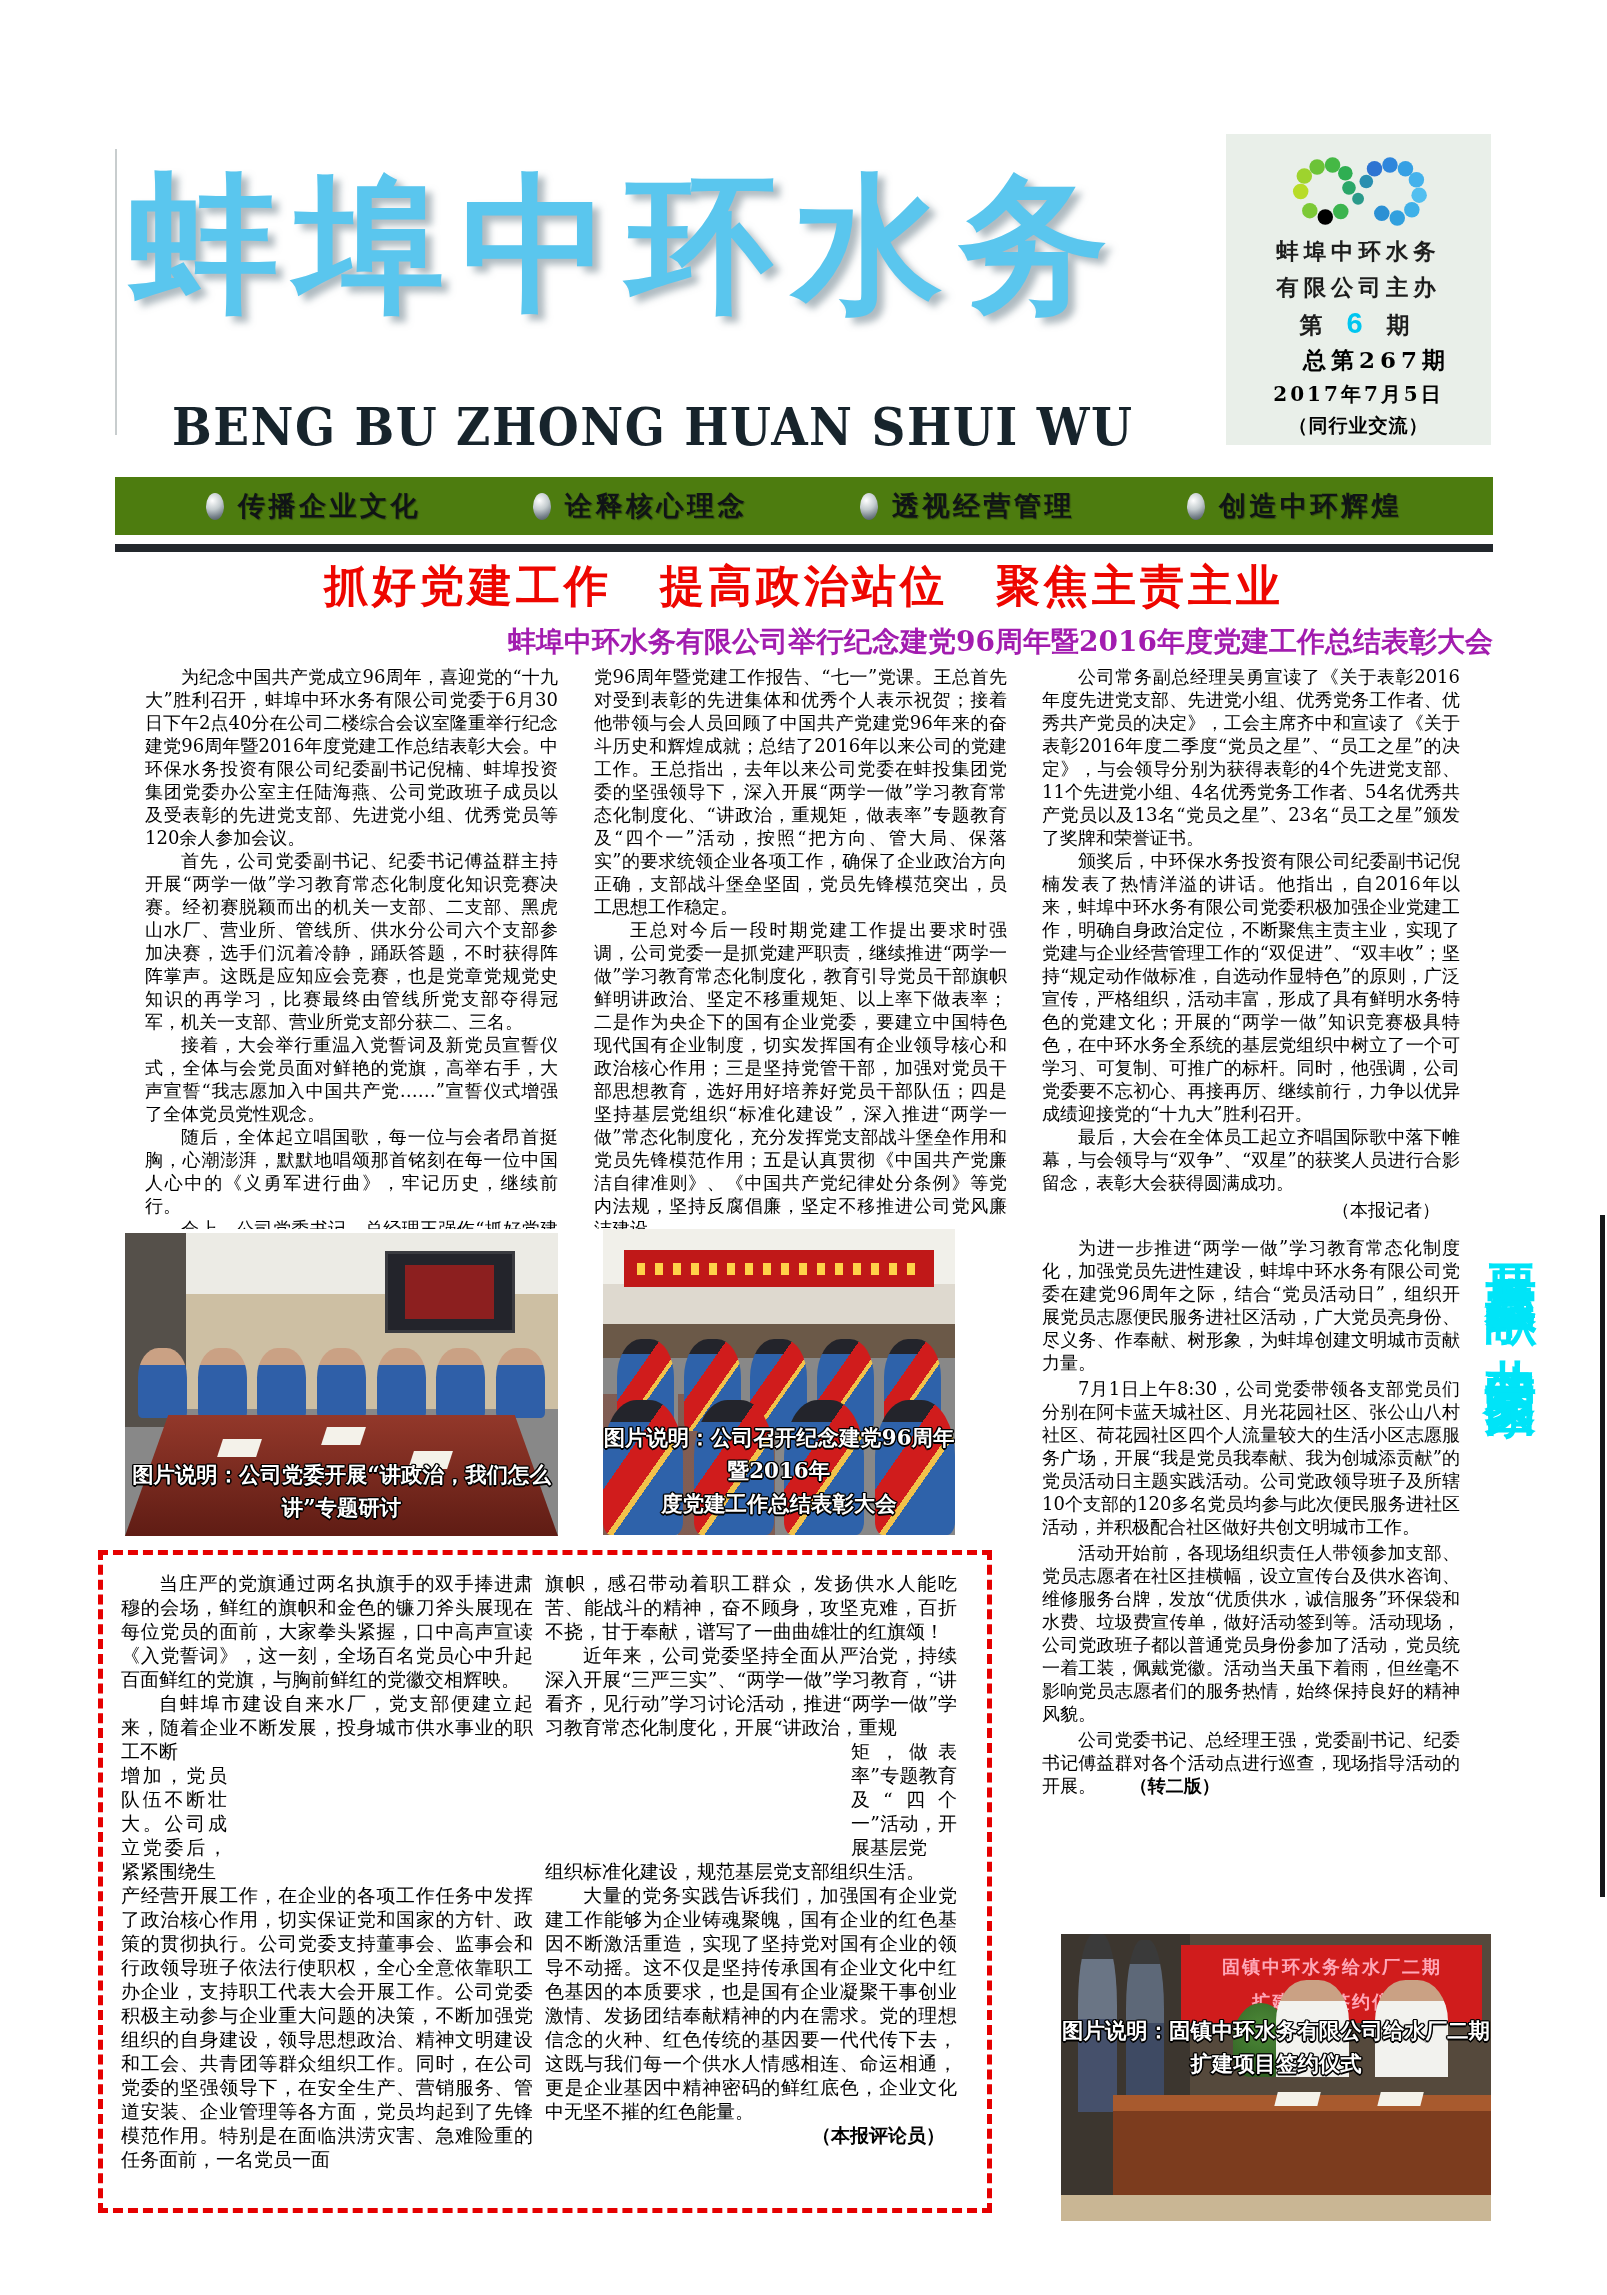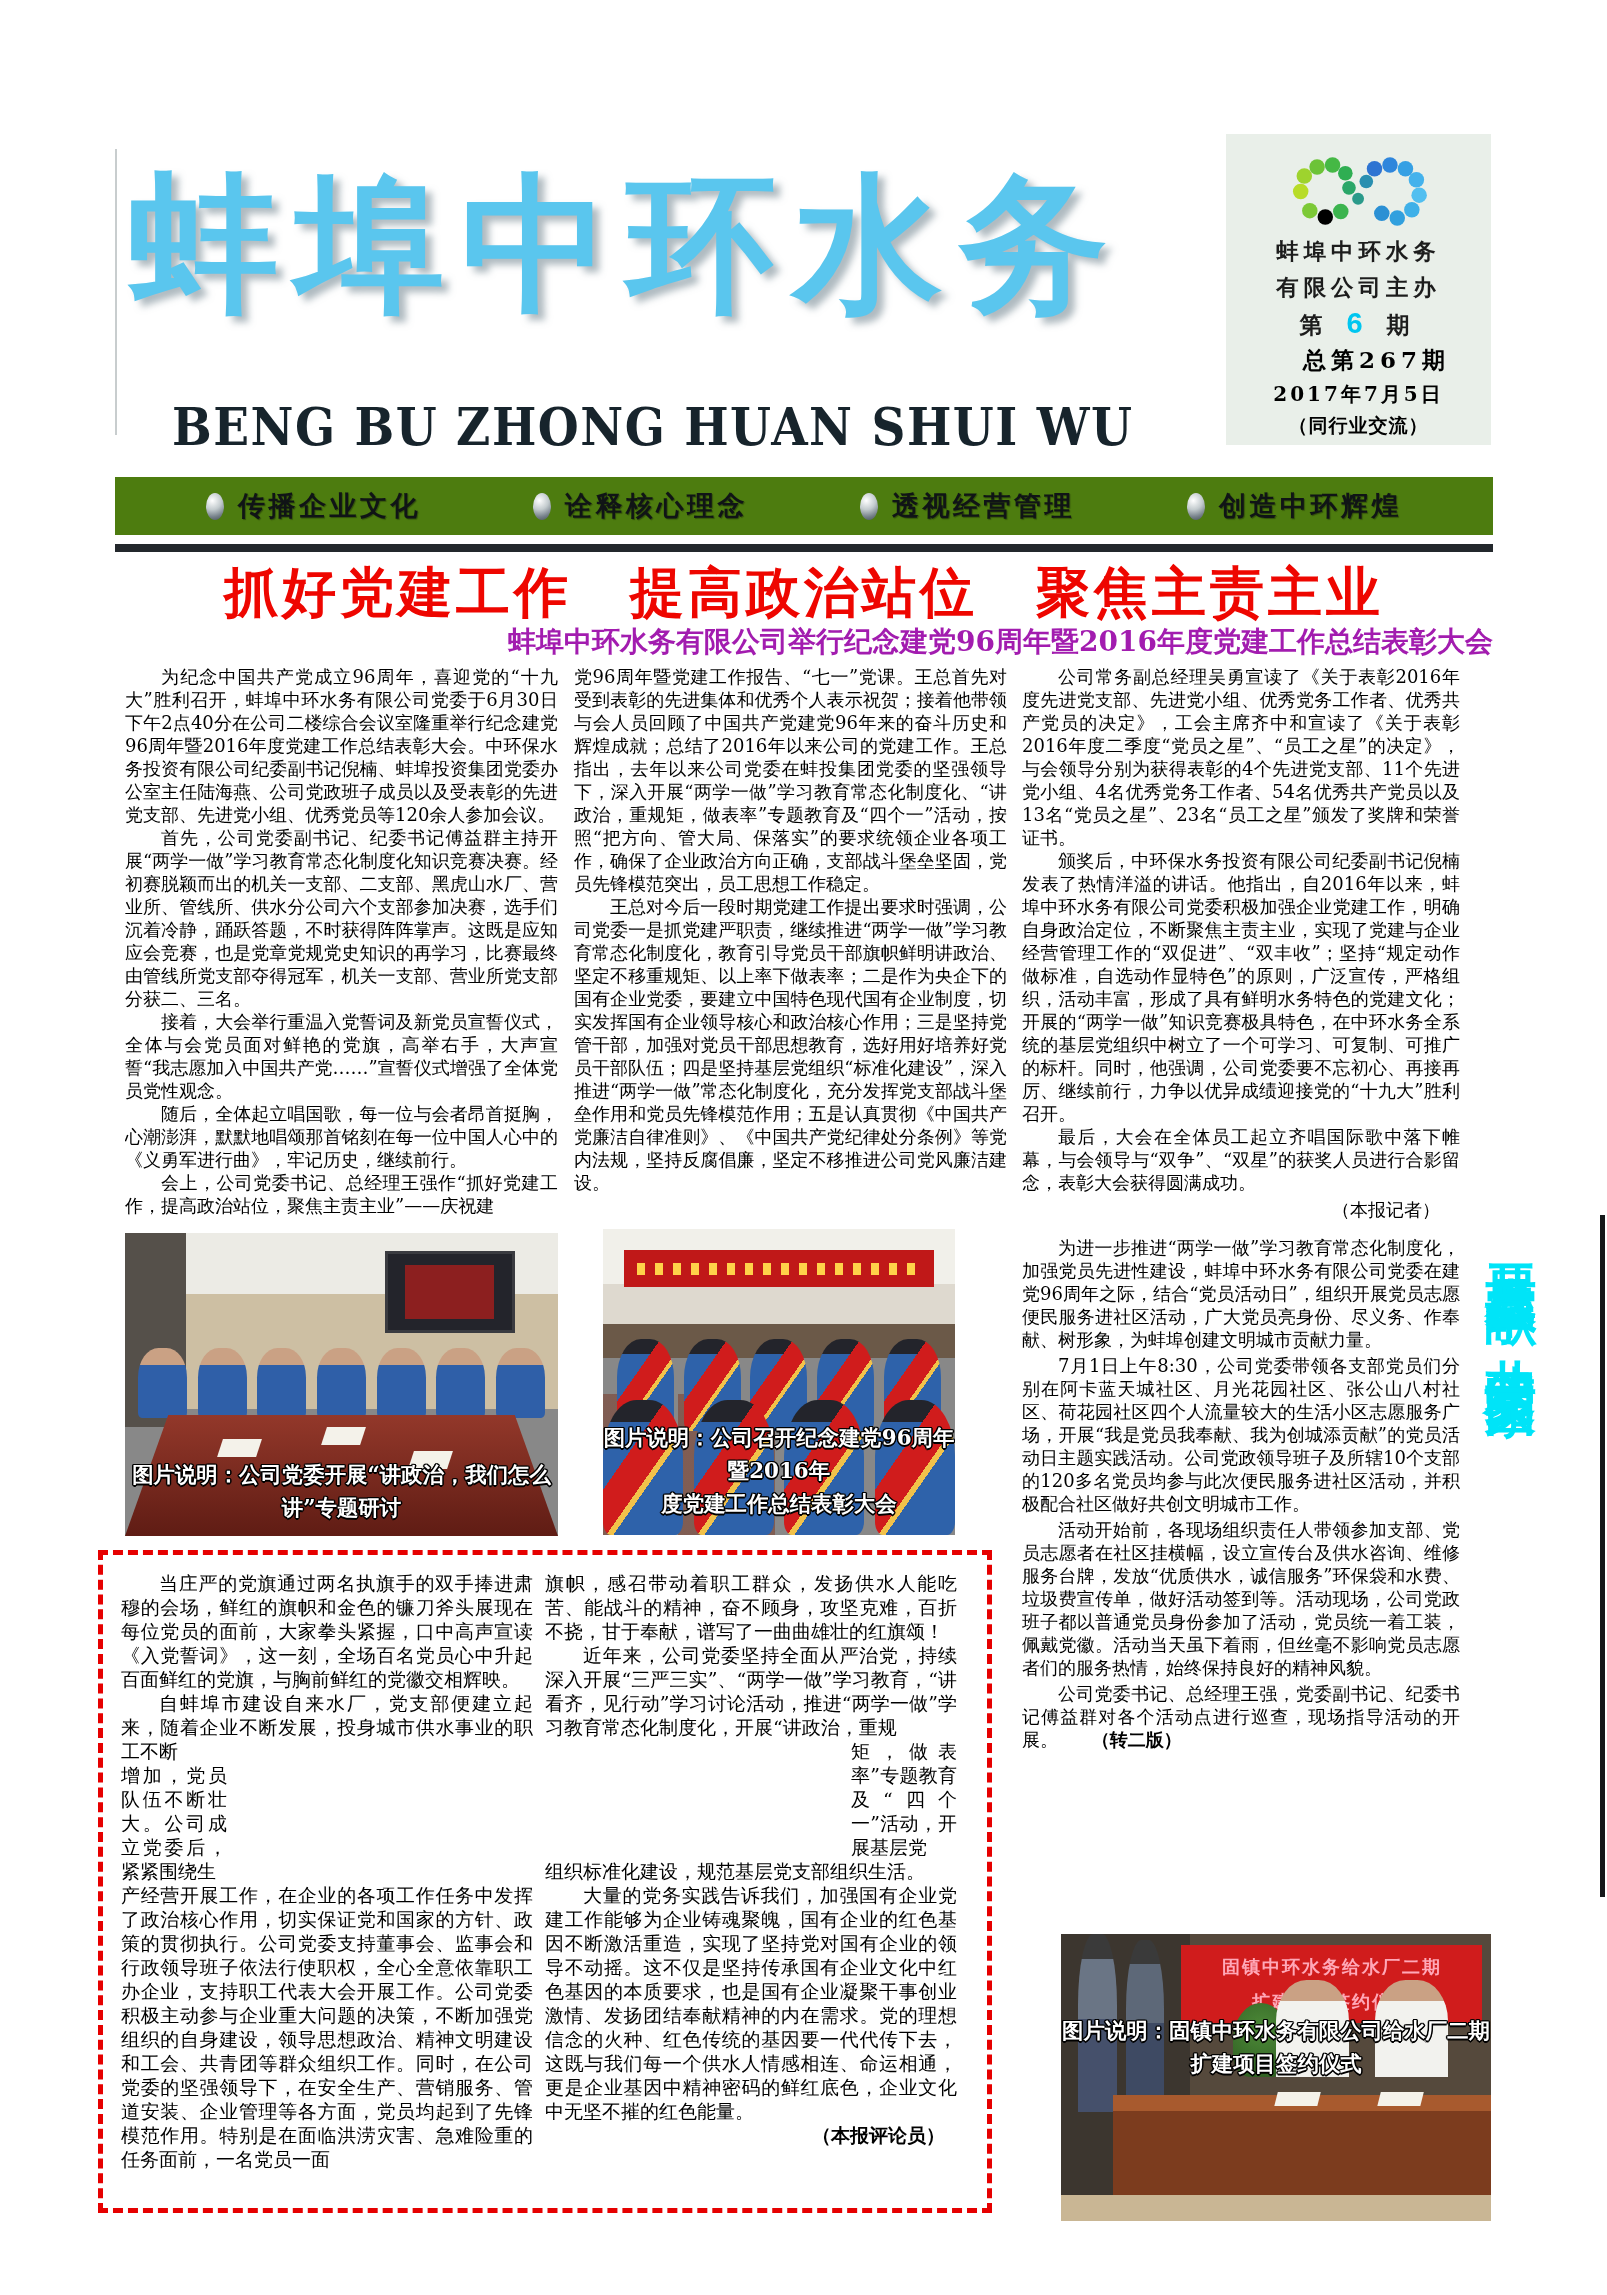--- a/index.html
+++ b/index.html
@@ -26,28 +26,28 @@
   
   .slogan-bar{position:absolute;left:115px;top:477px;width:1378px;height:58px;background:#4d7c0f;
               display:flex;align-items:center;justify-content:space-around;padding:0 35px;}
   .slogan-item{display:flex;align-items:center;gap:14px;font-size:27px;font-weight:bold;color:#101416;
                letter-spacing:3.5px;font-family:"Liberation Sans",sans-serif;text-shadow:1px 1px 1px rgba(0,0,0,.35);}
   .sph{width:18px;height:27px;border-radius:50%;flex:0 0 auto;
        background:radial-gradient(circle at 35% 28%,#ffffff,#c3cbce 40%,#76818a 72%,#434b52);}
   .dark-rule{position:absolute;left:115px;top:544px;width:1378px;height:8px;background:#23282c;}
 
   
-  .headline{position:absolute;left:115px;top:557px;width:1378px;text-align:center;font-size:54px;
+  .headline{position:absolute;left:115px;top:557px;width:1378px;text-align:center;font-size:44px;
             font-weight:900;color:#ee0600;letter-spacing:4px;white-space:nowrap;}
   .subheadline{position:absolute;left:115px;top:623px;width:1378px;text-align:right;font-size:28px;
                font-weight:bold;color:#a21caf;white-space:nowrap;}
 
   
   .col{position:absolute;top:665px;font-size:18px;line-height:23px;text-align:justify;}
-  .col p{text-indent:2em;}
+  .col p{text-indent:2em;margin-left:20px;}
   .col p.no-indent{text-indent:0;}
   .col1{left:125px;width:433px;height:564px;overflow:hidden;}
   .col2{left:574px;width:433px;height:564px;overflow:hidden;}
   .col3{left:1022px;width:438px;height:1218px;overflow:hidden;}
   .byline{text-align:right;text-indent:0 !important;padding-right:20px;margin:4px 0 15px;}
   .art2 p{margin-top:3px;}
   .turn{margin-left:28px;font-weight:bold;}
 
   
   figure.photo{position:absolute;overflow:hidden;background:#888;}

